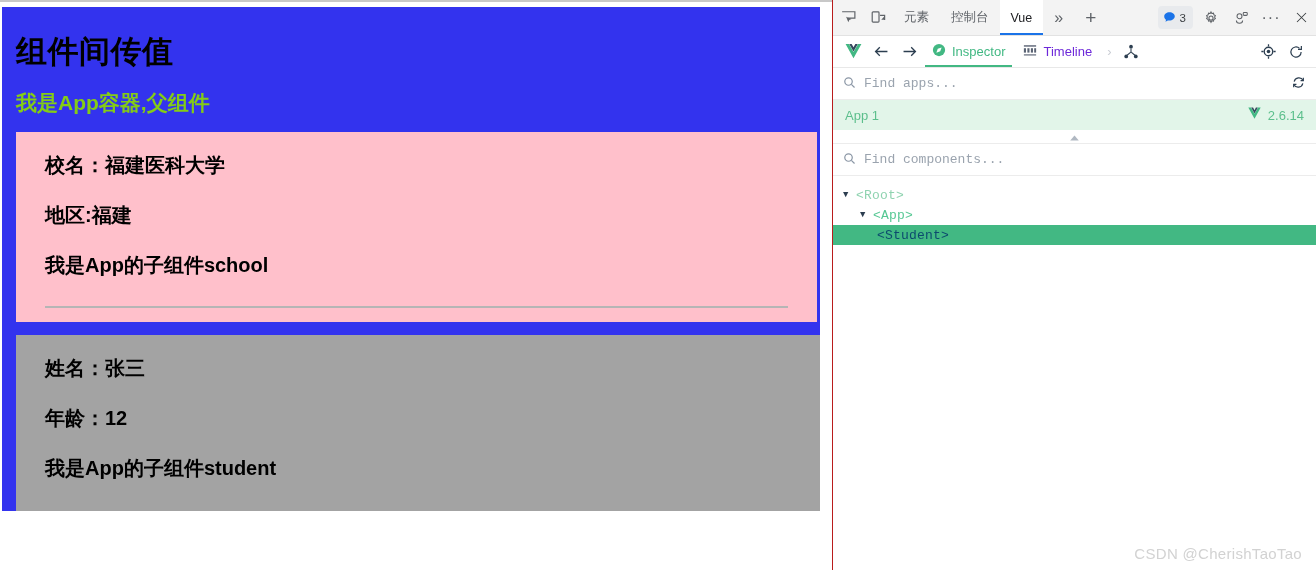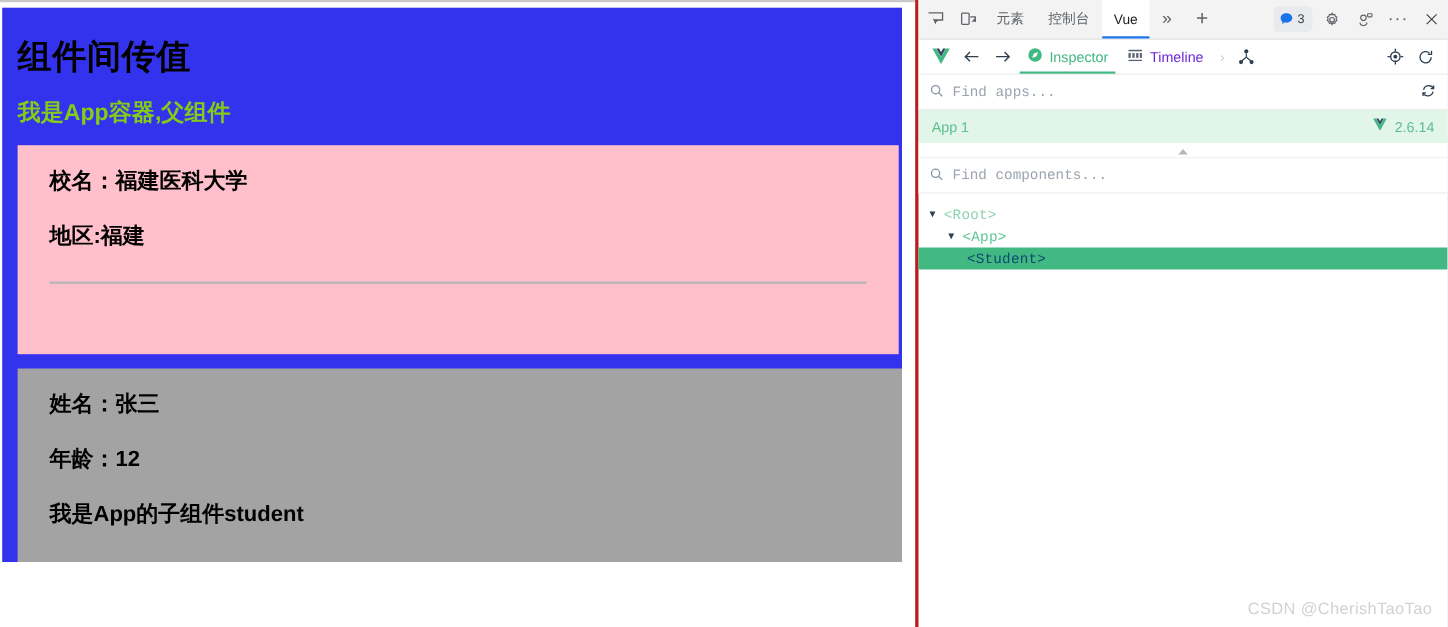--- a/index.html
+++ b/index.html
@@ -46,21 +46,21 @@
   }
   .row-line + .row-line { margin-top: 28px; }
   .soft-hr {
     border: 0; border-top: 2px solid #b5b5b5;
     margin: 30px 11px 0 11px;
   }
 
   
   #devtools {
     position: absolute; left: 832px; top: 0; width: 484px; height: 570px;
-    background: #ffffff; border-left: 3px solid #b91c1c;
+    background: #ffffff; border-left: 1px solid #b91c1c;
     font-size: 12px; color: #3b4252;
   }
   
   #dt-tabstrip {
     position: relative; height: 36px; background: #f3f3f3;
     border-bottom: 1px solid #e2e2e2;
     display: flex; align-items: stretch;
   }
   .strip-icon {
     width: 30px; display: flex; align-items: center; justify-content: center;
@@ -160,20 +160,21 @@
   <div id="page-pane">
     <div id="page-topline"></div>
 
     <div id="app-root">
       <div class="app-title">组件间传值</div>
       <div class="app-sub">我是App容器,父组件</div>
 
       <div class="child-box school-box">
         <div class="row-line">校名：福建医科大学</div>
         <div class="row-line">地区:福建</div>
+        <div class="row-line">我是App的子组件school</div>
         <hr class="soft-hr">
       </div>
 
       <div class="child-box student-box">
         <div class="row-line">姓名：张三</div>
         <div class="row-line">年龄：12</div>
         <div class="row-line">我是App的子组件student</div>
       </div>
     </div>
   </div>

